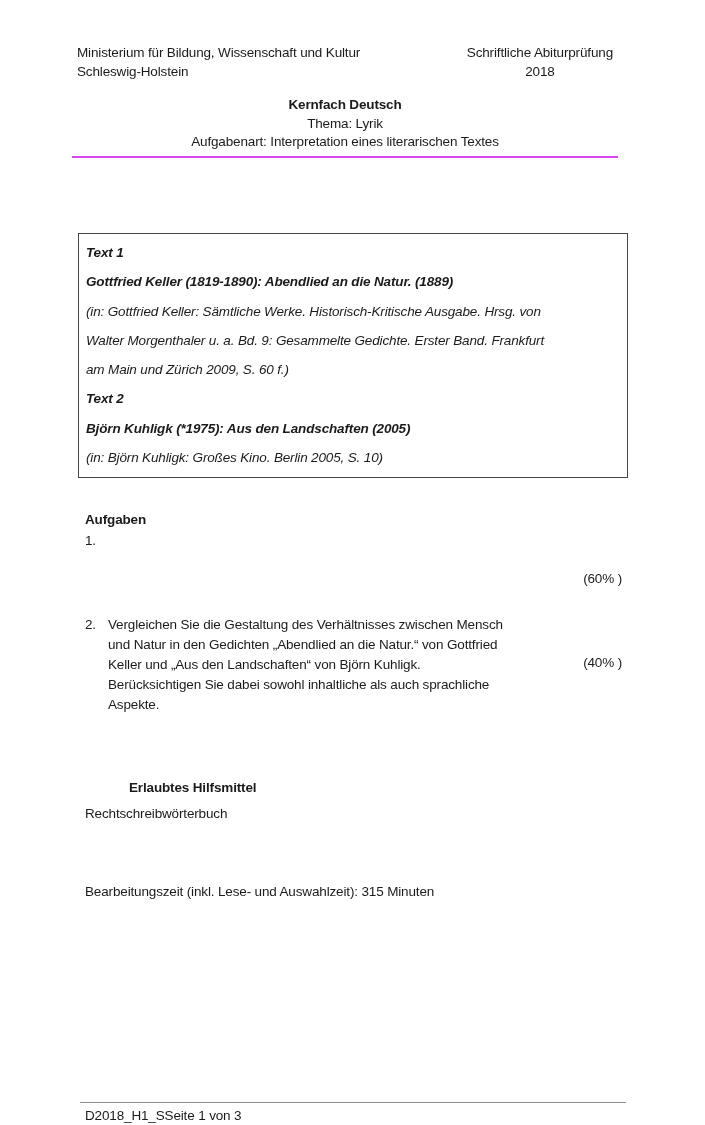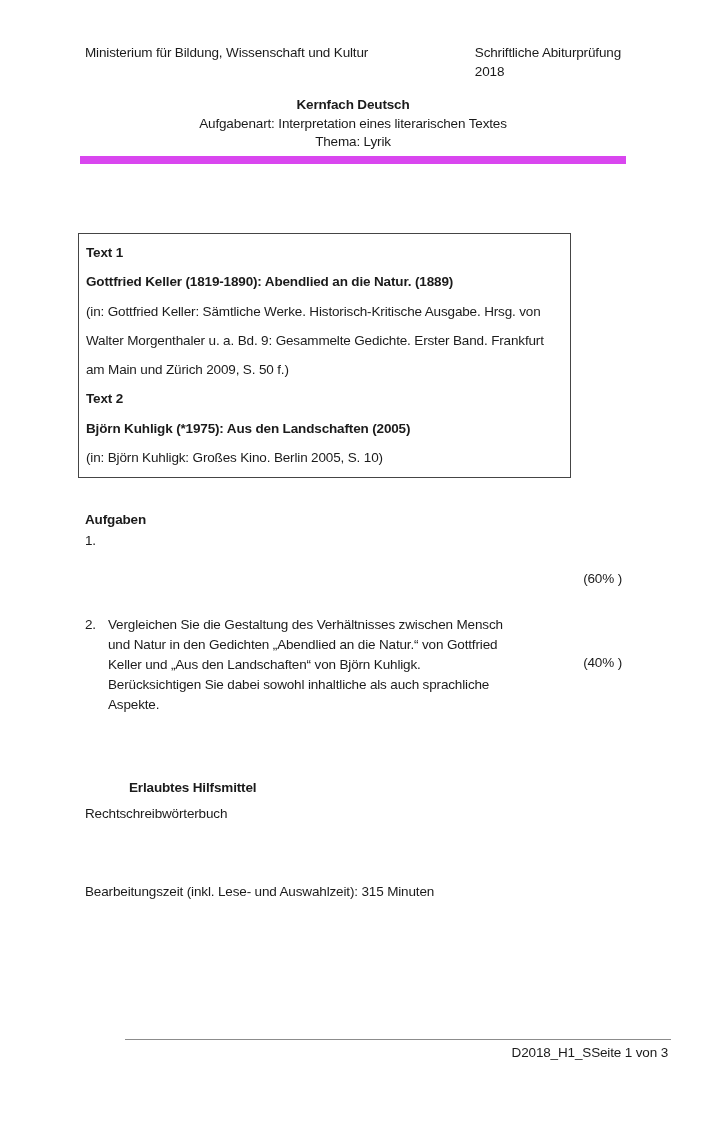--- a/index.html
+++ b/index.html
@@ -13,48 +13,49 @@
     font-family: "Liberation Sans", sans-serif;
     font-size: 13.5px;
     letter-spacing: -0.15px;
     overflow: hidden;
   }
   .bold { font-weight: bold; }
 
   
   .doc-header {
     position: absolute;
-    left: 80px;
+    left: 72px;
     top: 44px;
     width: 546px;
-    border-bottom: 8px solid #d946ef;
+    border-bottom: 2px solid #d946ef;
     padding: 0 5px 4px 5px;
   }
   .doc-header-top {
     display: flex;
     justify-content: space-between;
     line-height: 18.5px;
   }
   .header-left { text-align: left; }
-  .header-right { text-align: left; margin-left: 20px; }
+  .header-right { text-align: center; margin-left: 20px; }
   .doc-header-center {
     text-align: center;
     line-height: 18.5px;
     margin-top: 15px;
   }
 
   
   .texts-box {
     position: absolute;
     left: 78px;
     top: 233px;
-    width: 493px;
+    width: 550px;
     border: 1px solid #454545;
     padding: 4px 7px 5px 7px;
     line-height: 29.3px;
+    font-style: italic;
   }
   .src-lines { white-space: pre-line; }
 
   
   .tasks-heading {
     position: absolute;
     left: 85px;
     top: 512px;
     font-weight: bold;
   }
@@ -90,58 +91,58 @@
   .time-line {
     position: absolute;
     left: 85px;
     top: 884px;
   }
 
   
   .doc-footer {
     position: absolute;
     left: 80px;
-    top: 1039px;
+    top: 1102px;
     width: 546px;
     border-top: 1.5px solid #8c8c8c;
     padding: 4px 3px 0 5px;
     display: flex;
-    justify-content: flex-end;
+    justify-content: flex-start;
     line-height: 17px;
-    margin-left: 45px;
   }
 </style>
 </head>
 <body>
 
 <div class="page">
 
   <div class="doc-header">
     <div class="doc-header-top">
       <div class="header-left">
         <div>Ministerium für Bildung, Wissenschaft und Kultur</div>
+        <div>Schleswig-Holstein</div>
       </div>
       <div class="header-right">
         <div>Schriftliche Abiturprüfung</div>
         <div>2018</div>
       </div>
     </div>
     <div class="doc-header-center">
       <div class="bold">Kernfach Deutsch</div>
+      <div>Thema: Lyrik</div>
       <div>Aufgabenart: Interpretation eines literarischen Textes</div>
-      <div>Thema: Lyrik</div>
     </div>
   </div>
 
   <div class="texts-box">
     <div class="bold">Text 1</div>
     <div class="bold">Gottfried Keller (1819-1890): Abendlied an die Natur. (1889)</div>
     <div class="src-lines">(in: Gottfried Keller: Sämtliche Werke. Historisch-Kritische Ausgabe. Hrsg. von
 Walter Morgenthaler u. a. Bd. 9: Gesammelte Gedichte. Erster Band. Frankfurt
-am Main und Zürich 2009, S. 50 f.)</div>
+am Main und Zürich 2009, S. 60 f.)</div>
     <div class="bold">Text 2</div>
     <div class="bold">Björn Kuhligk (*1975): Aus den Landschaften (2005)</div>
     <div class="src-lines">(in: Björn Kuhligk: Großes Kino. Berlin 2005, S. 10)</div>
   </div>
 
   <div class="tasks-heading">Aufgaben</div>
   <div class="tasks-list">
     <div class="task-item">
       <div class="task-num">1.</div>
       <div class="task-weight">(60% )</div>

